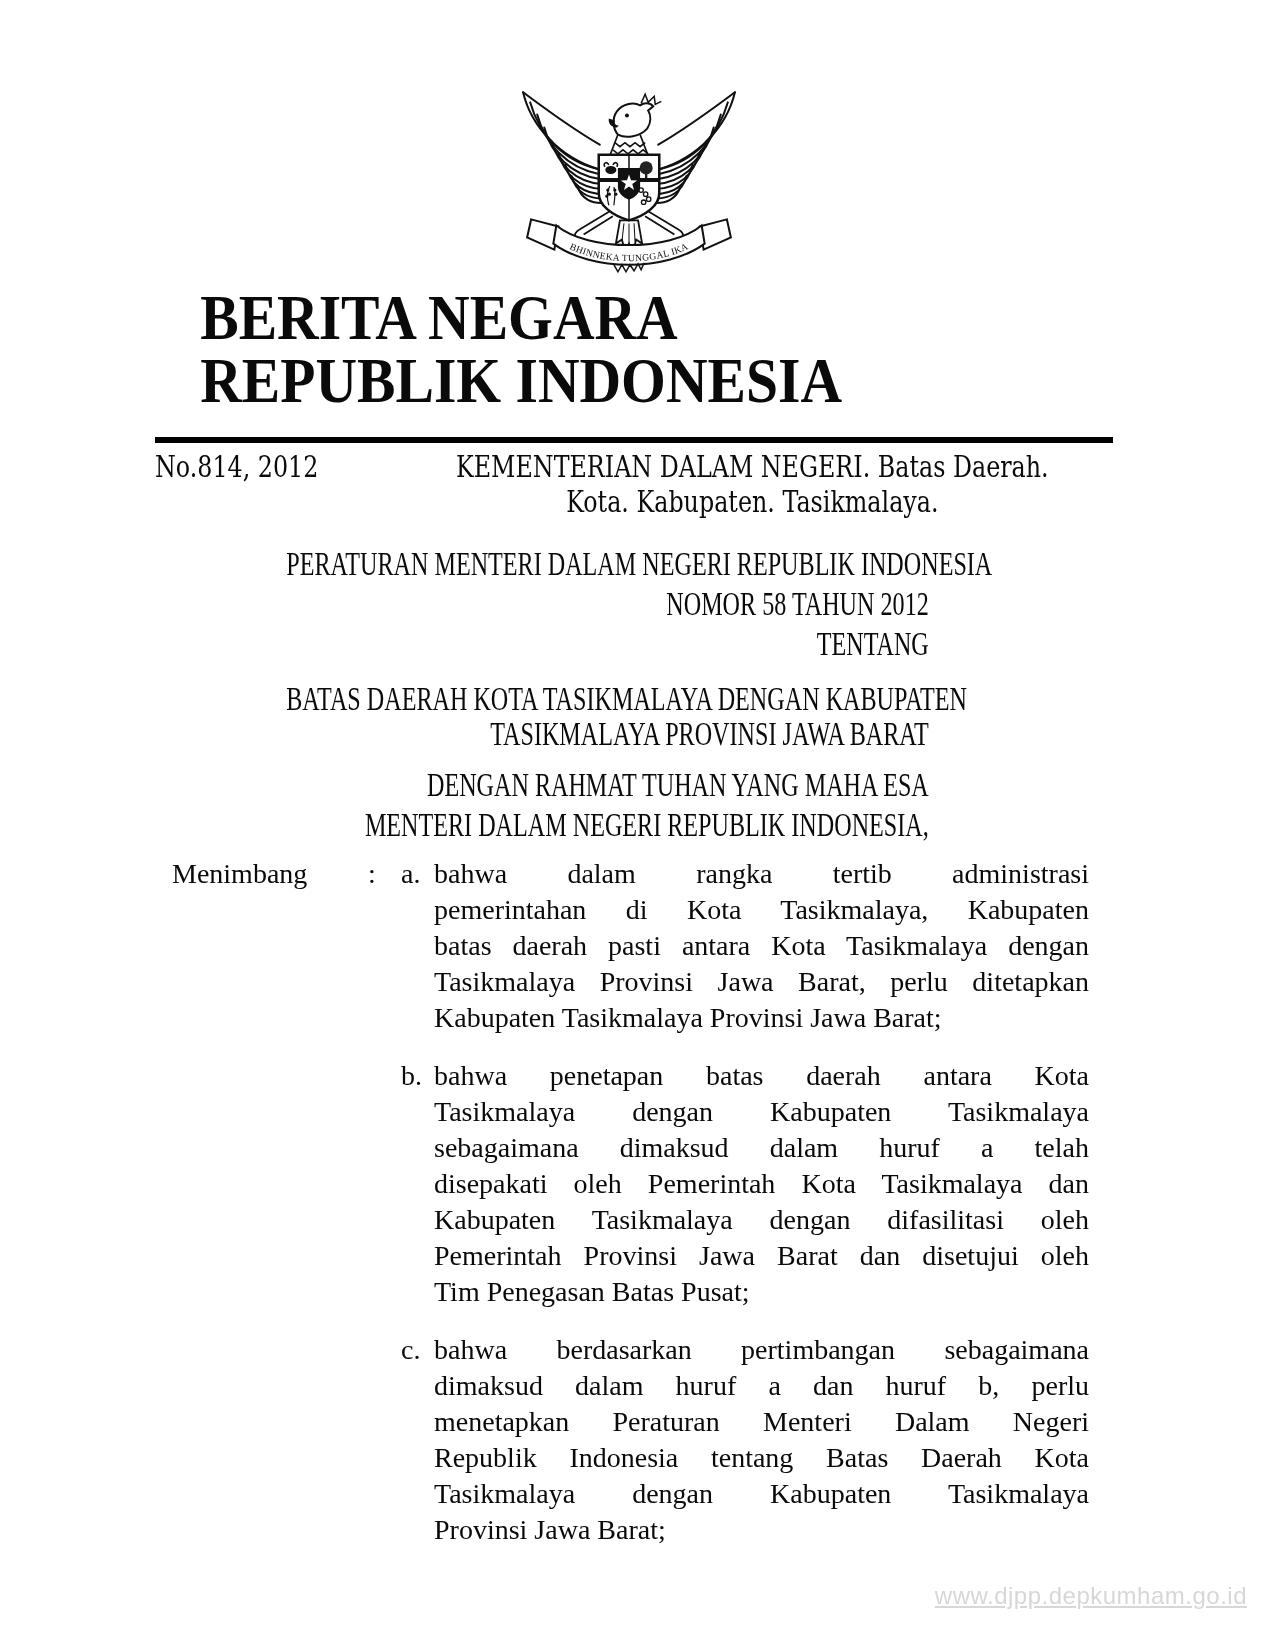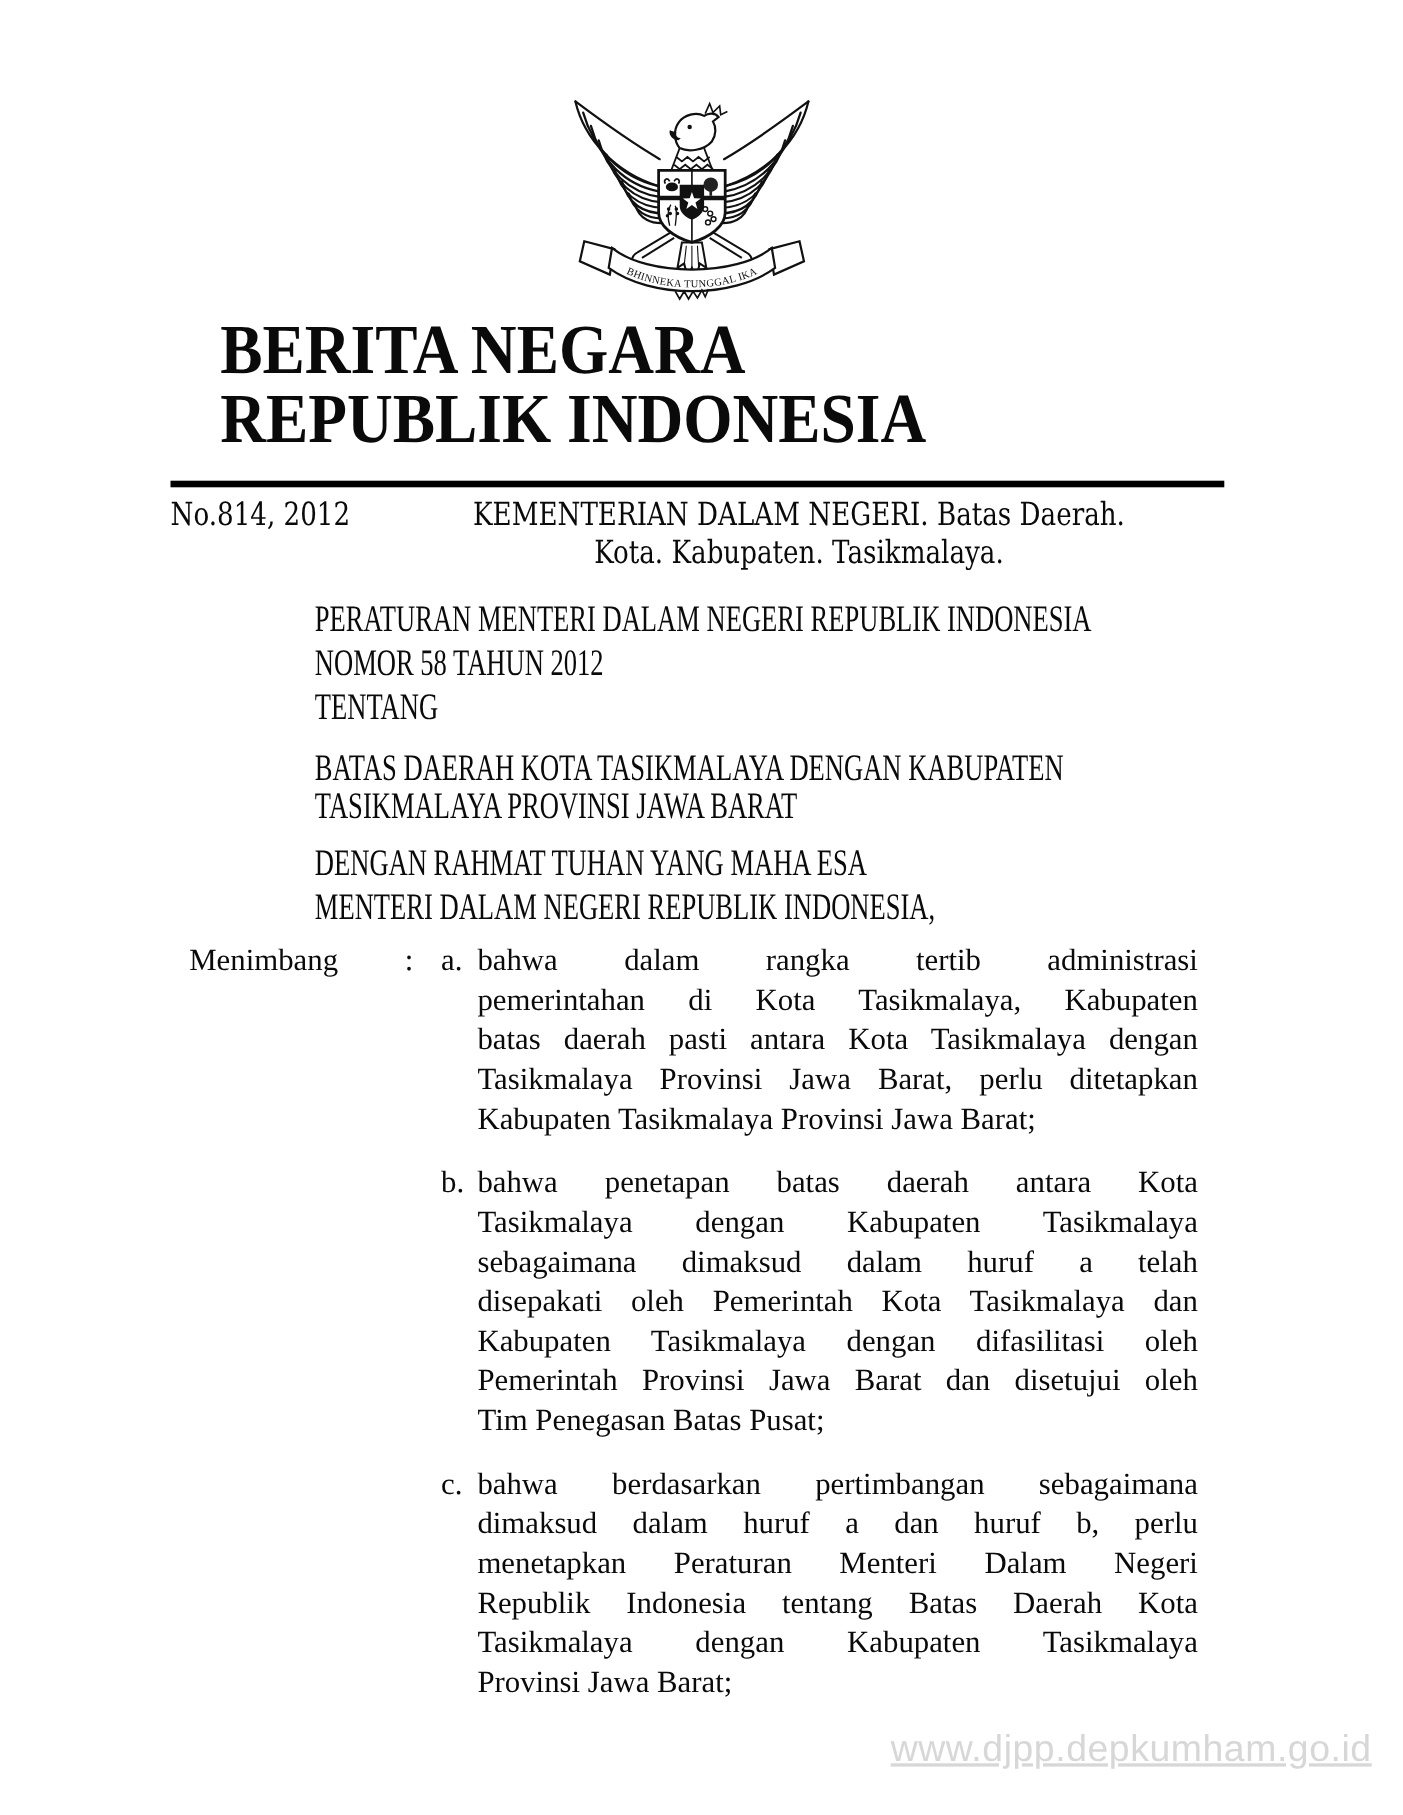--- a/index.html
+++ b/index.html
@@ -18,28 +18,28 @@
     font-weight:bold; font-size:64px; line-height:63px; letter-spacing:0px;
     transform:scaleX(0.90); transform-origin:50% 50%; white-space:nowrap;
   }
   .rule { position:absolute; left:155px; top:437px; width:958px; height:6px; background:#000; }
 
   .issue-row { position:absolute; left:155px; top:450px; width:958px; display:flex;text-align:center; }
   .issue-no {
     font-family:"DejaVu Serif", serif; font-size:29px; line-height:35px;
     transform:scaleX(0.82); transform-origin:0 50%; white-space:nowrap;
   }
-  .issue-subject { margin-left:76px; }
+  .issue-subject { margin-left:102px; }
   .issue-subject > div {
     font-family:"DejaVu Serif", serif; font-size:29px; line-height:35px;
     transform:scaleX(0.82); transform-origin:0 50%; white-space:nowrap;
   }
 
   
-  .headings { position:absolute; left:155px; top:544px; width:905px; text-align:left; }
+  .headings { position:absolute; left:155px; top:544px; width:905px; text-align:right; }
   .h  { font-size:34px; line-height:40px; white-space:nowrap; }
   .h2 { font-size:34px; line-height:35px; white-space:nowrap; }
   .cond { transform:scaleX(0.71); transform-origin:50% 50%; }
   .about { margin-top:17px; }
   .inv { margin-top:14px; }
 
   
   .consider { position:absolute; left:172px; top:856px; width:921px; display:flex; font-size:28px; line-height:36px;font-family:Liberation Serif, serif; }
   .c-label { width:196px; flex:none; }
   .c-colon { width:33px; flex:none; }
@@ -47,21 +47,21 @@
   .c-item  { display:flex; margin-bottom:22px; }
   .c-item:last-child { margin-bottom:0; }
   .c-marker { width:33px; flex:none; }
   .c-lines  { width:655px; flex:none; }
   .jl { text-align:justify; text-align-last:justify; }
   .jl.last { text-align-last:left; }
 
   
   .watermark {
     position:absolute; right:28px; bottom:40px;
-    font-family:"Liberation Sans", sans-serif; font-size:34px;
+    font-family:"Liberation Sans", sans-serif; font-size:24px;
     color:#d7d7d7; text-decoration:underline; letter-spacing:0.5px;
   }
 </style>
 </head>
 <body>
 
 <div class="page">
 
   <svg class="emblem" viewBox="0 0 230 190">
     <g fill="none" stroke="#111" stroke-width="2" stroke-linecap="round">

